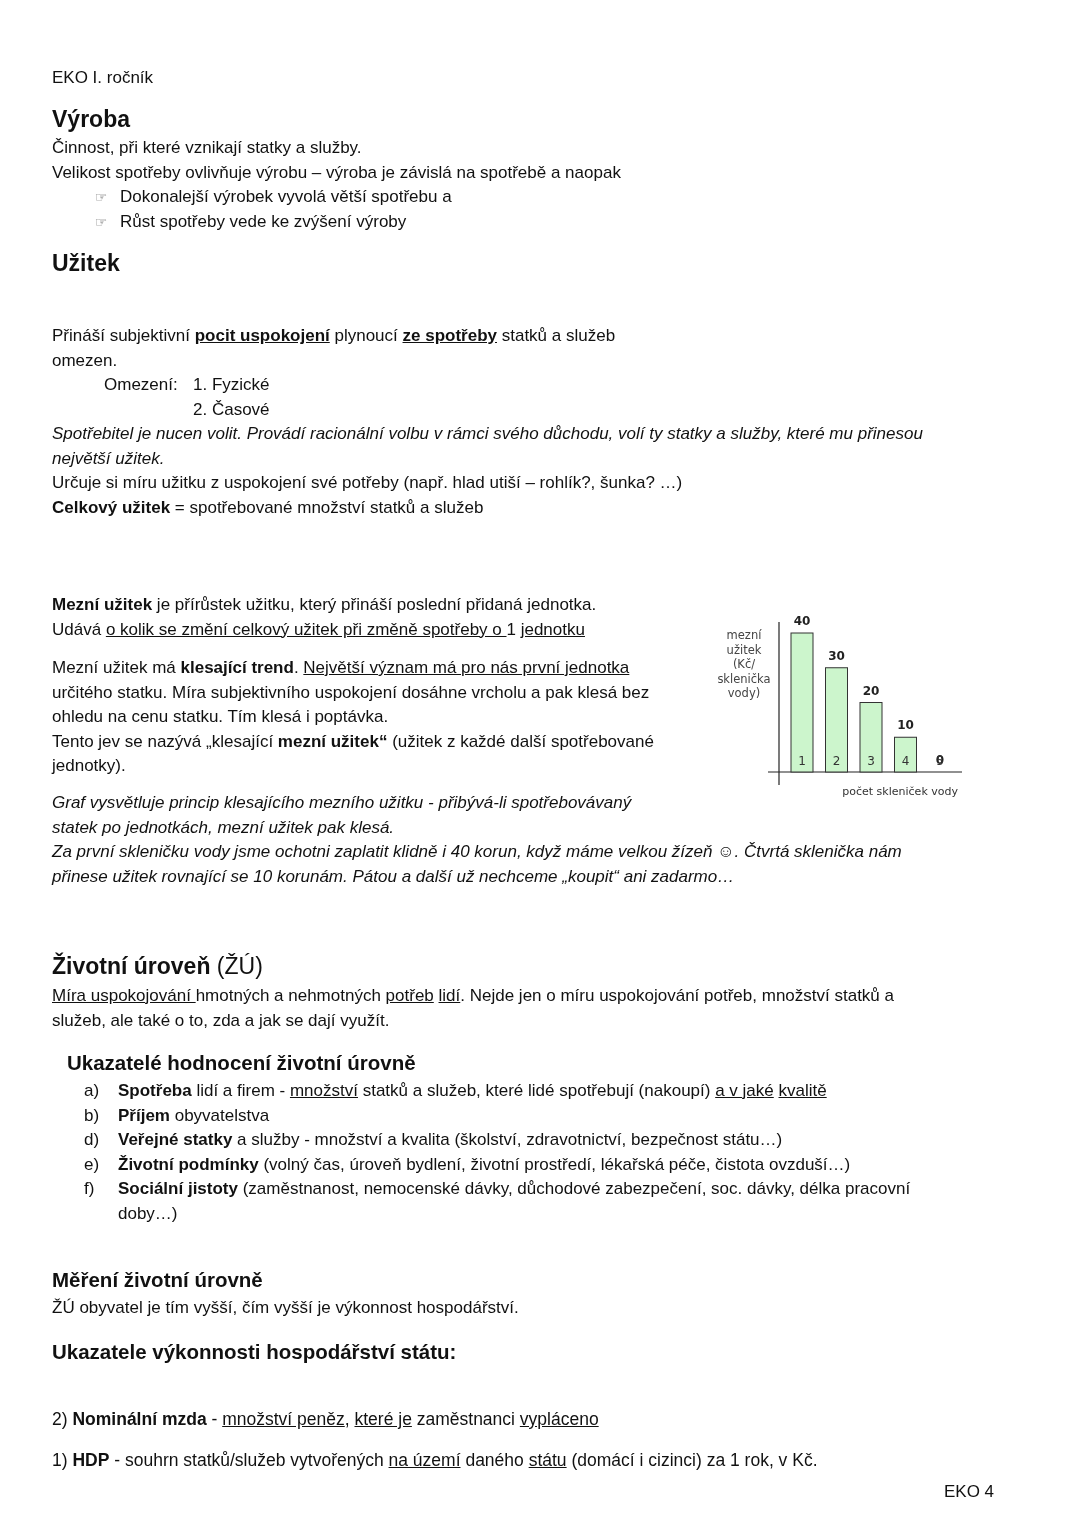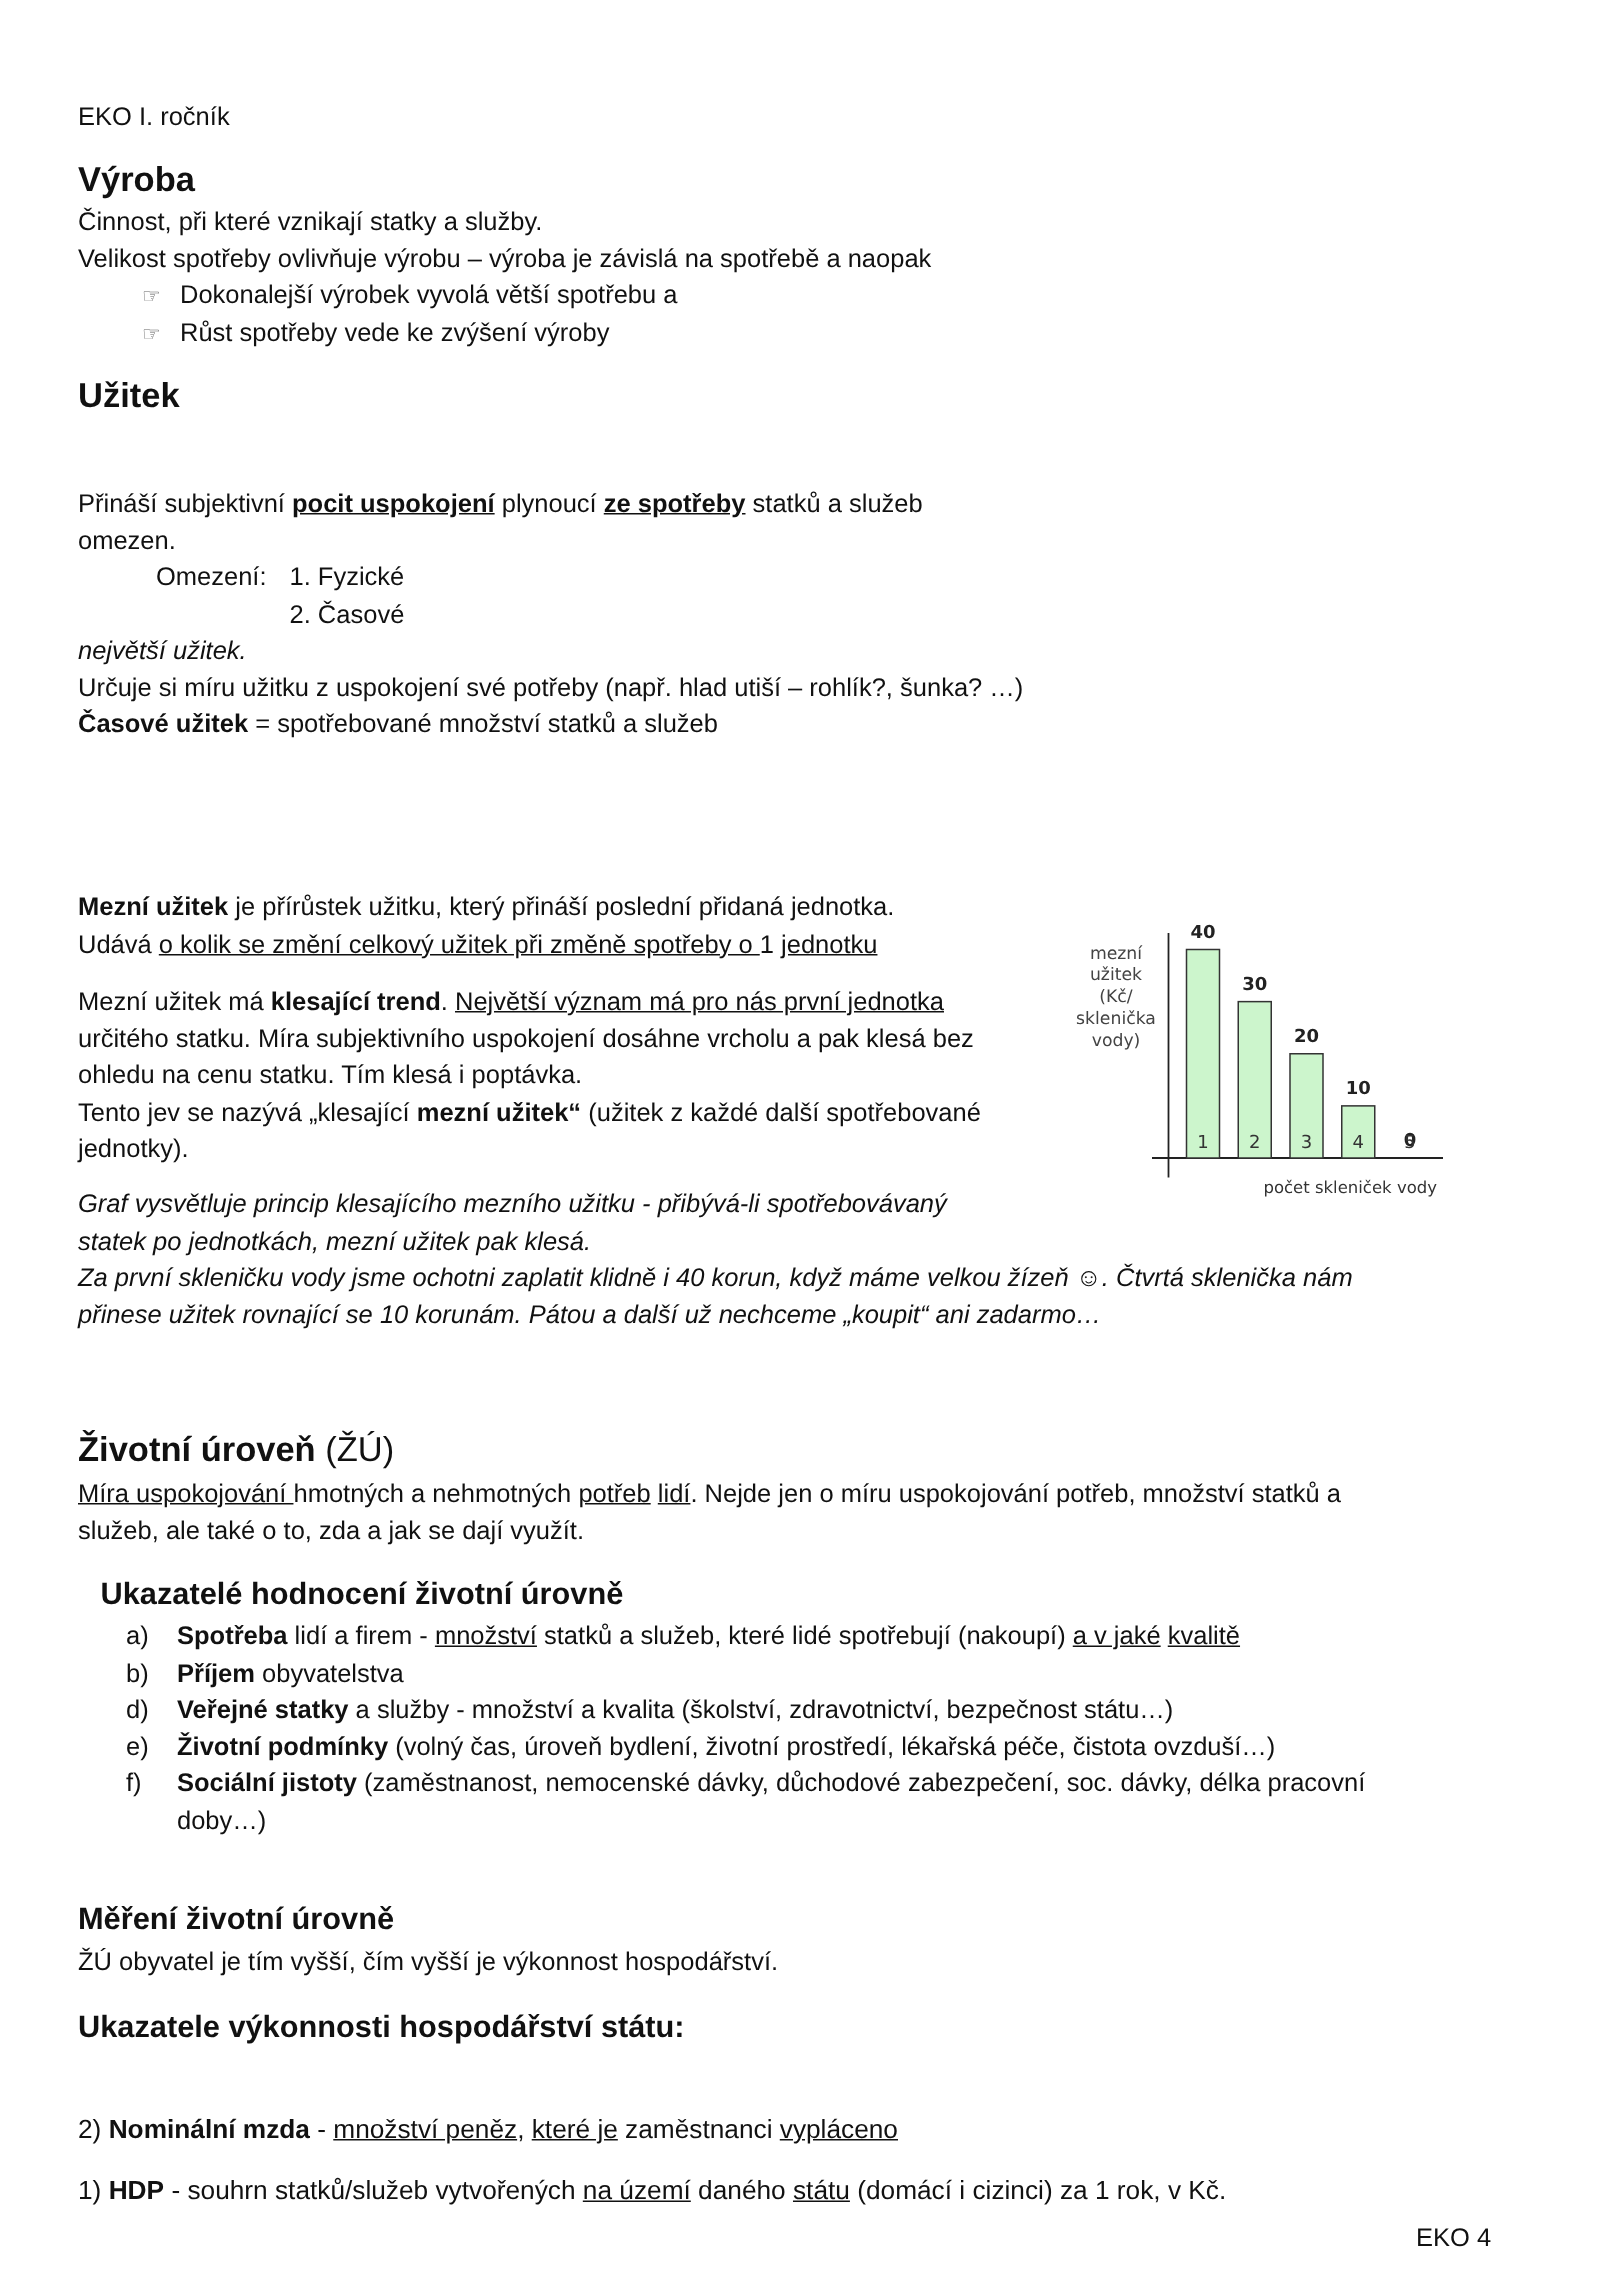--- a/index.html
+++ b/index.html
@@ -38,24 +38,25 @@
 <div class="abs h1" style="left:52px; top:250px;">Užitek</div>
 <div class="blk" style="top:324px;">
   <div class="line">
     <span>Přináší subjektivní </span><b><u>pocit uspokojení</u></b><span> plynoucí </span><b><u>ze spotřeby</u></b><span> statků a služeb</span>
   </div>
   <div class="line">omezen.</div>
   <div class="line">
     <span style="display:inline-block; width:52px;"></span><span style="display:inline-block; width:89px;">Omezení:</span><span>1. Fyzické</span>
   </div>
   <div class="line" style="padding-left:141px;">2. Časové</div>
+  <div class="line it">Spotřebitel je nucen volit. Provádí racionální volbu v rámci svého důchodu, volí ty statky a služby, které mu přinesou</div>
   <div class="line it">největší užitek.</div>
   <div class="line">Určuje si míru užitku z uspokojení své potřeby (např. hlad utiší – rohlík?, šunka? …)</div>
   <div class="line">
-    <b>Časové užitek</b><span> = spotřebované množství statků a služeb</span>
+    <b>Celkový užitek</b><span> = spotřebované množství statků a služeb</span>
   </div>
 </div>
 
 <div class="blk" style="top:593px; width:660px;">
   <div class="line"><b>Mezní užitek</b><span> je přírůstek užitku, který přináší poslední přidaná jednotka.</span></div>
   <div class="line"><span>Udává </span><u>o kolik se změní celkový užitek při změně spotřeby o </u><span>1 </span><u>jednotku</u></div>
   <div style="height:14px;"></div>
   <div class="line"><span>Mezní užitek má </span><b>klesající trend</b><span>. </span><u>Největší význam má pro nás první jednotka</u></div>
   <div class="line">určitého statku. Míra subjektivního uspokojení dosáhne vrcholu a pak klesá bez</div>
   <div class="line">ohledu na cenu statku. Tím klesá i poptávka.</div>

